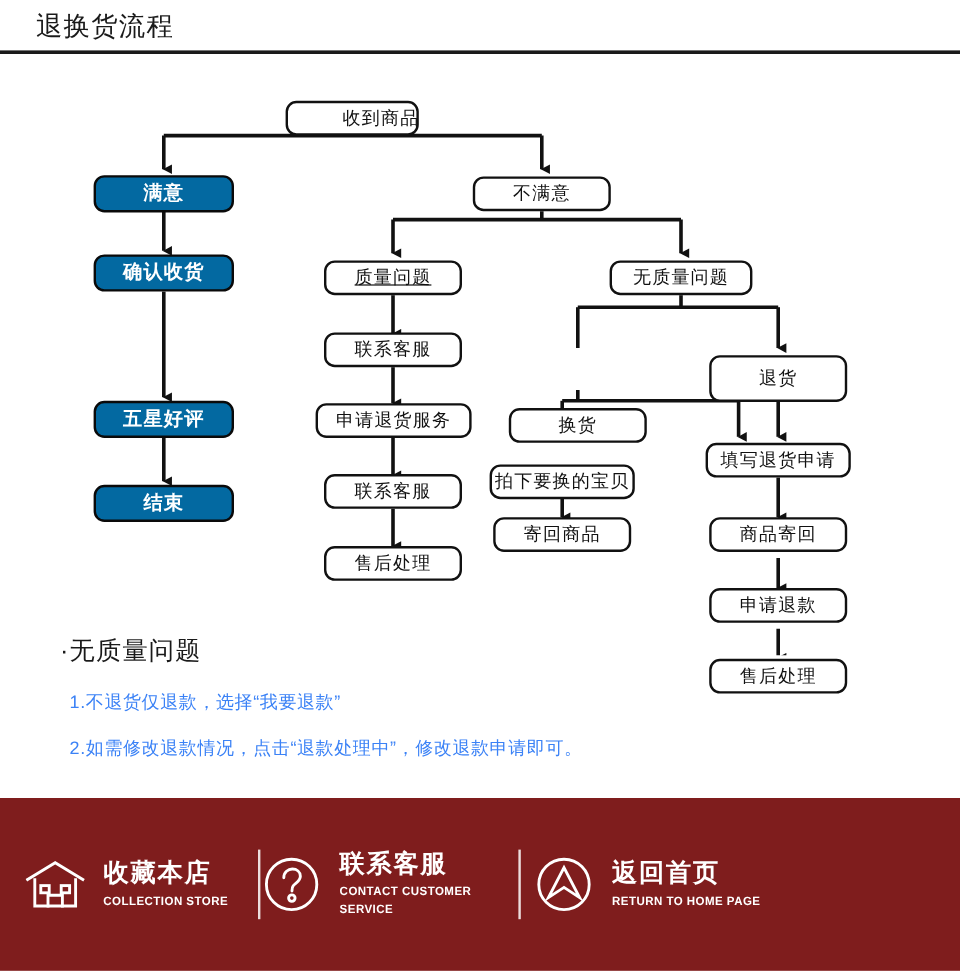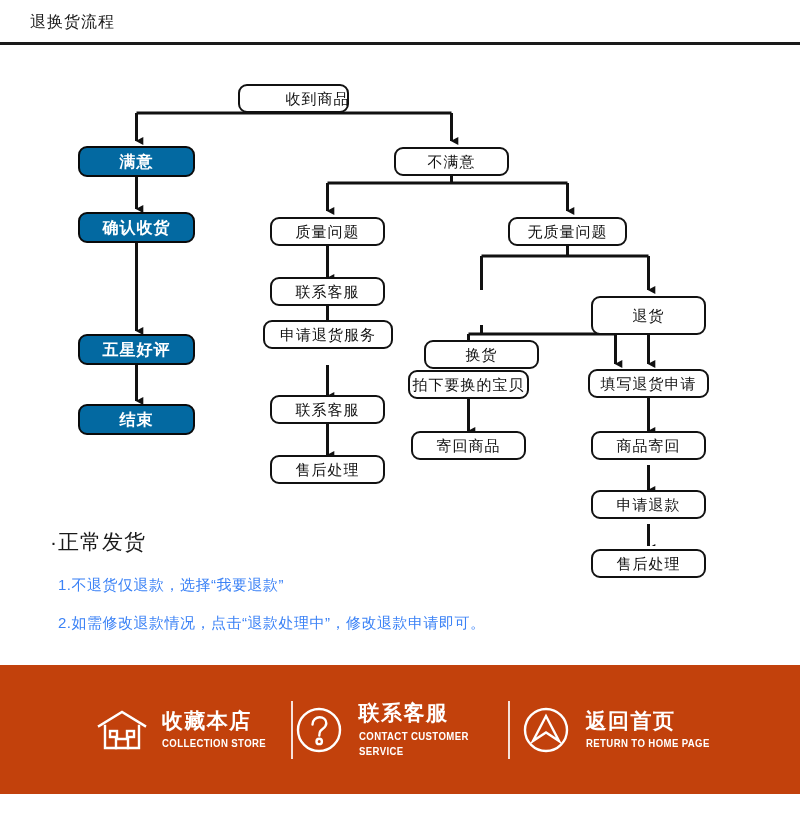--- a/index.html
+++ b/index.html
@@ -21,21 +21,21 @@
   .header {
     position: absolute;
     left: 0; top: 0;
     width: 800px;
     height: 46px;
   }
   .header-title {
     position: absolute;
     left: 30px;
     top: 6px;
-    font-size: 16px;
+    font-size: 22px;
     font-weight: 500;
     letter-spacing: 1px;
     color: #1a1a1a;
     line-height: 32px;
   }
   .header-rule {
     position: absolute;
     left: 0;
     top: 42px;
     width: 800px;
@@ -111,25 +111,25 @@
   }
   .note-line-1 { top: 48px; }
   .note-line-2 { top: 86px; }
 
   
   .footer {
     position: absolute;
     left: 0;
     top: 665px;
     width: 800px;
-    height: 129px;
-    background: #c2410c;
+    height: 144px;
+    background: #7f1d1d;
     display: flex;
     align-items: center;
-    justify-content: center;
+    justify-content: flex-start;
   }
   .footer-item {
     display: flex;
     align-items: center;
     justify-content: center;
     gap: 14px;
     width: 215px;
     box-sizing: border-box;
   }
   .footer-divider {
@@ -232,42 +232,42 @@
 
   <div class="node light" style="left:238px; top:38px; width:111px; height:29px;padding-left:48px;">收到商品</div>
 
   <div class="node dark" style="left:78px; top:100px; width:117px; height:31px;">满意</div>
   <div class="node dark" style="left:78px; top:166px; width:117px; height:31px;">确认收货</div>
   <div class="node dark" style="left:78px; top:288px; width:117px; height:31px;">五星好评</div>
   <div class="node dark" style="left:78px; top:358px; width:117px; height:31px;">结束</div>
 
   <div class="node light" style="left:394px; top:101px; width:115px; height:29px;">不满意</div>
 
-  <div class="node light" style="left:270px; top:171px; width:115px; height:29px;">质量问题</div>
+  <div class="node light" style="left:270px; top:171px; width:115px; height:29px;text-decoration:underline;">质量问题</div>
   <div class="node light" style="left:270px; top:231px; width:115px; height:29px;">联系客服</div>
-  <div class="node light" style="left:263px; top:274px; width:130px; height:29px;">申请退货服务</div>
+  <div class="node light" style="left:263px; top:290px; width:130px; height:29px;">申请退货服务</div>
   <div class="node light" style="left:270px; top:349px; width:115px; height:29px;">联系客服</div>
   <div class="node light" style="left:270px; top:409px; width:115px; height:29px;">售后处理</div>
 
   <div class="node light" style="left:508px; top:171px; width:119px; height:29px;">无质量问题</div>
 
   <div class="node light" style="left:424px; top:250px; width:115px; height:29px;margin-top:44px;">换货</div>
   <div class="node light" style="left:591px; top:250px; width:115px; height:39px;">退货</div>
 
-  <div class="node light" style="left:408px; top:324px; width:121px; height:29px;">拍下要换的宝贝</div>
+  <div class="node light" style="left:408px; top:341px; width:121px; height:29px;">拍下要换的宝贝</div>
   <div class="node light" style="left:411px; top:385px; width:115px; height:29px;">寄回商品</div>
 
   <div class="node light" style="left:588px; top:323px; width:121px; height:29px;">填写退货申请</div>
   <div class="node light" style="left:591px; top:385px; width:115px; height:29px;">商品寄回</div>
   <div class="node light" style="left:591px; top:444px; width:115px; height:29px;">申请退款</div>
   <div class="node light" style="left:591px; top:503px; width:115px; height:29px;">售后处理</div>
 </div>
 
 <div class="notes">
-  <div class="notes-title">·正常发货</div>
+  <div class="notes-title">·无质量问题</div>
   <div class="note-line note-line-1">1.不退货仅退款，选择“我要退款”</div>
   <div class="note-line note-line-2">2.如需修改退款情况，点击“退款处理中”，修改退款申请即可。</div>
 </div>
 
 <div class="footer">
 
   <div class="footer-item">
     <span class="footer-icon">
       <svg width="50" height="44" viewBox="0 0 50 44" fill="none" stroke="#ffffff" stroke-width="2.4" stroke-linejoin="miter" stroke-linecap="square">
         <path d="M2,18 L25,4 L48,18"></path>

